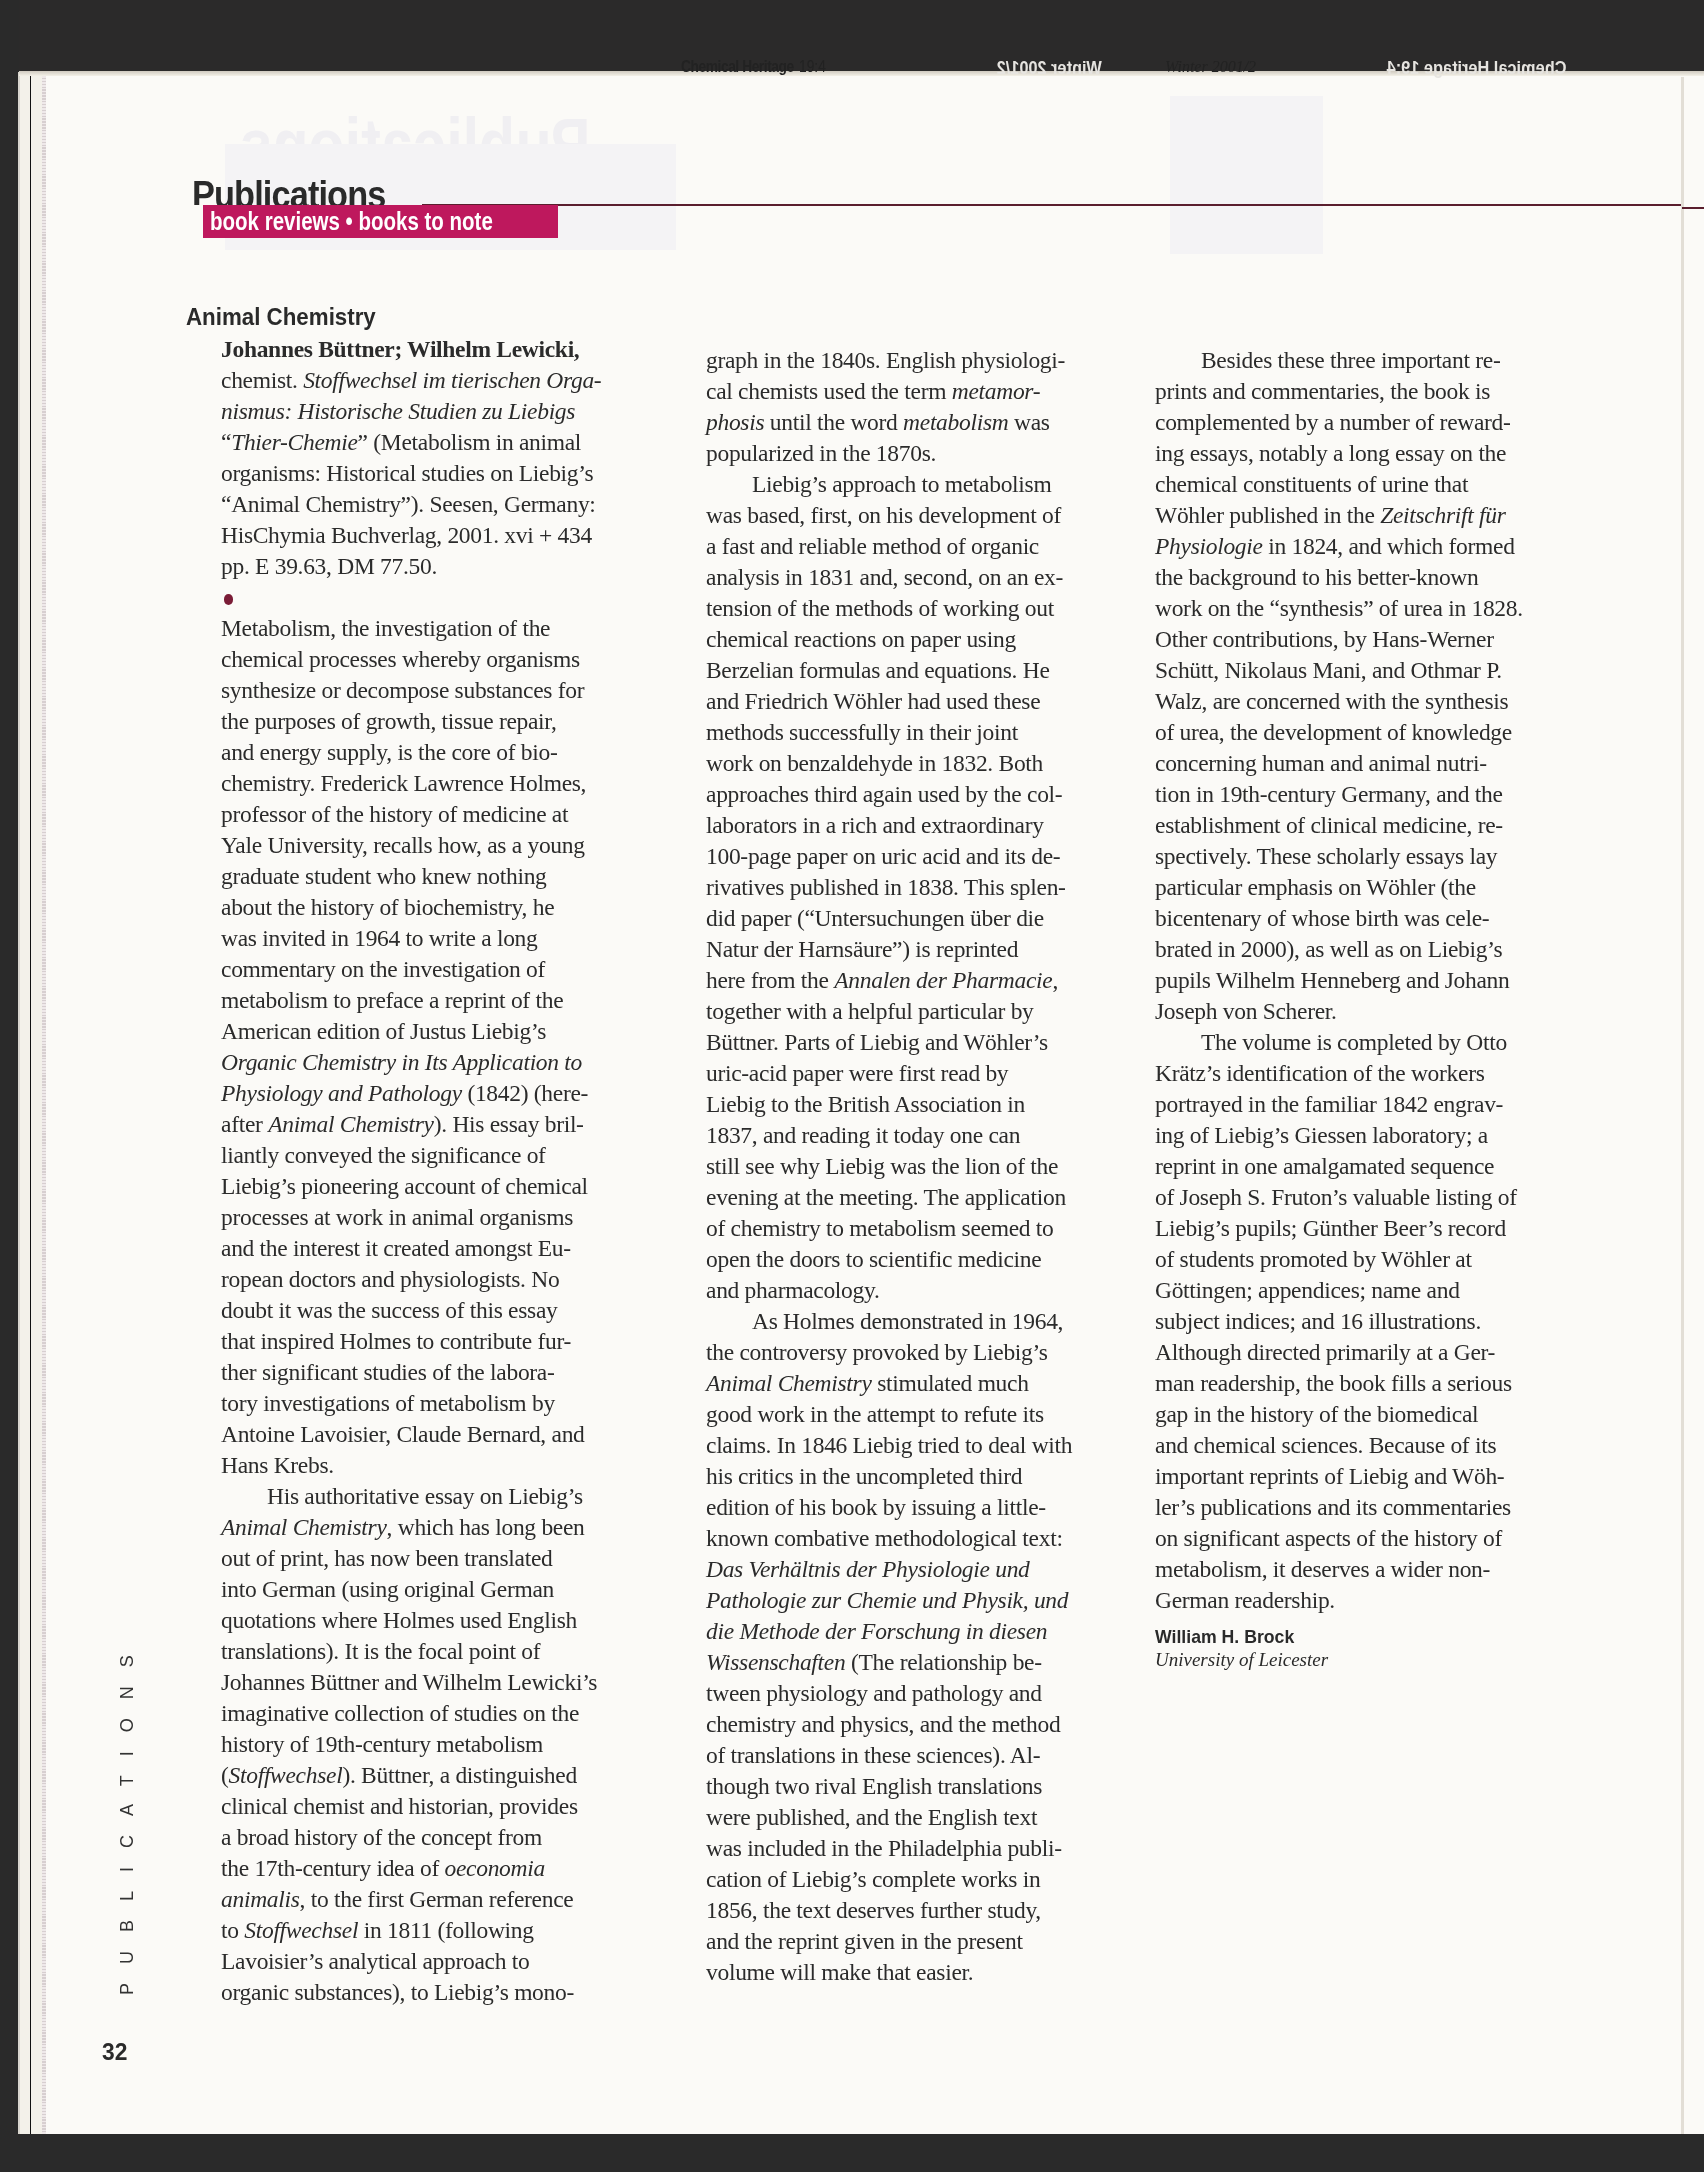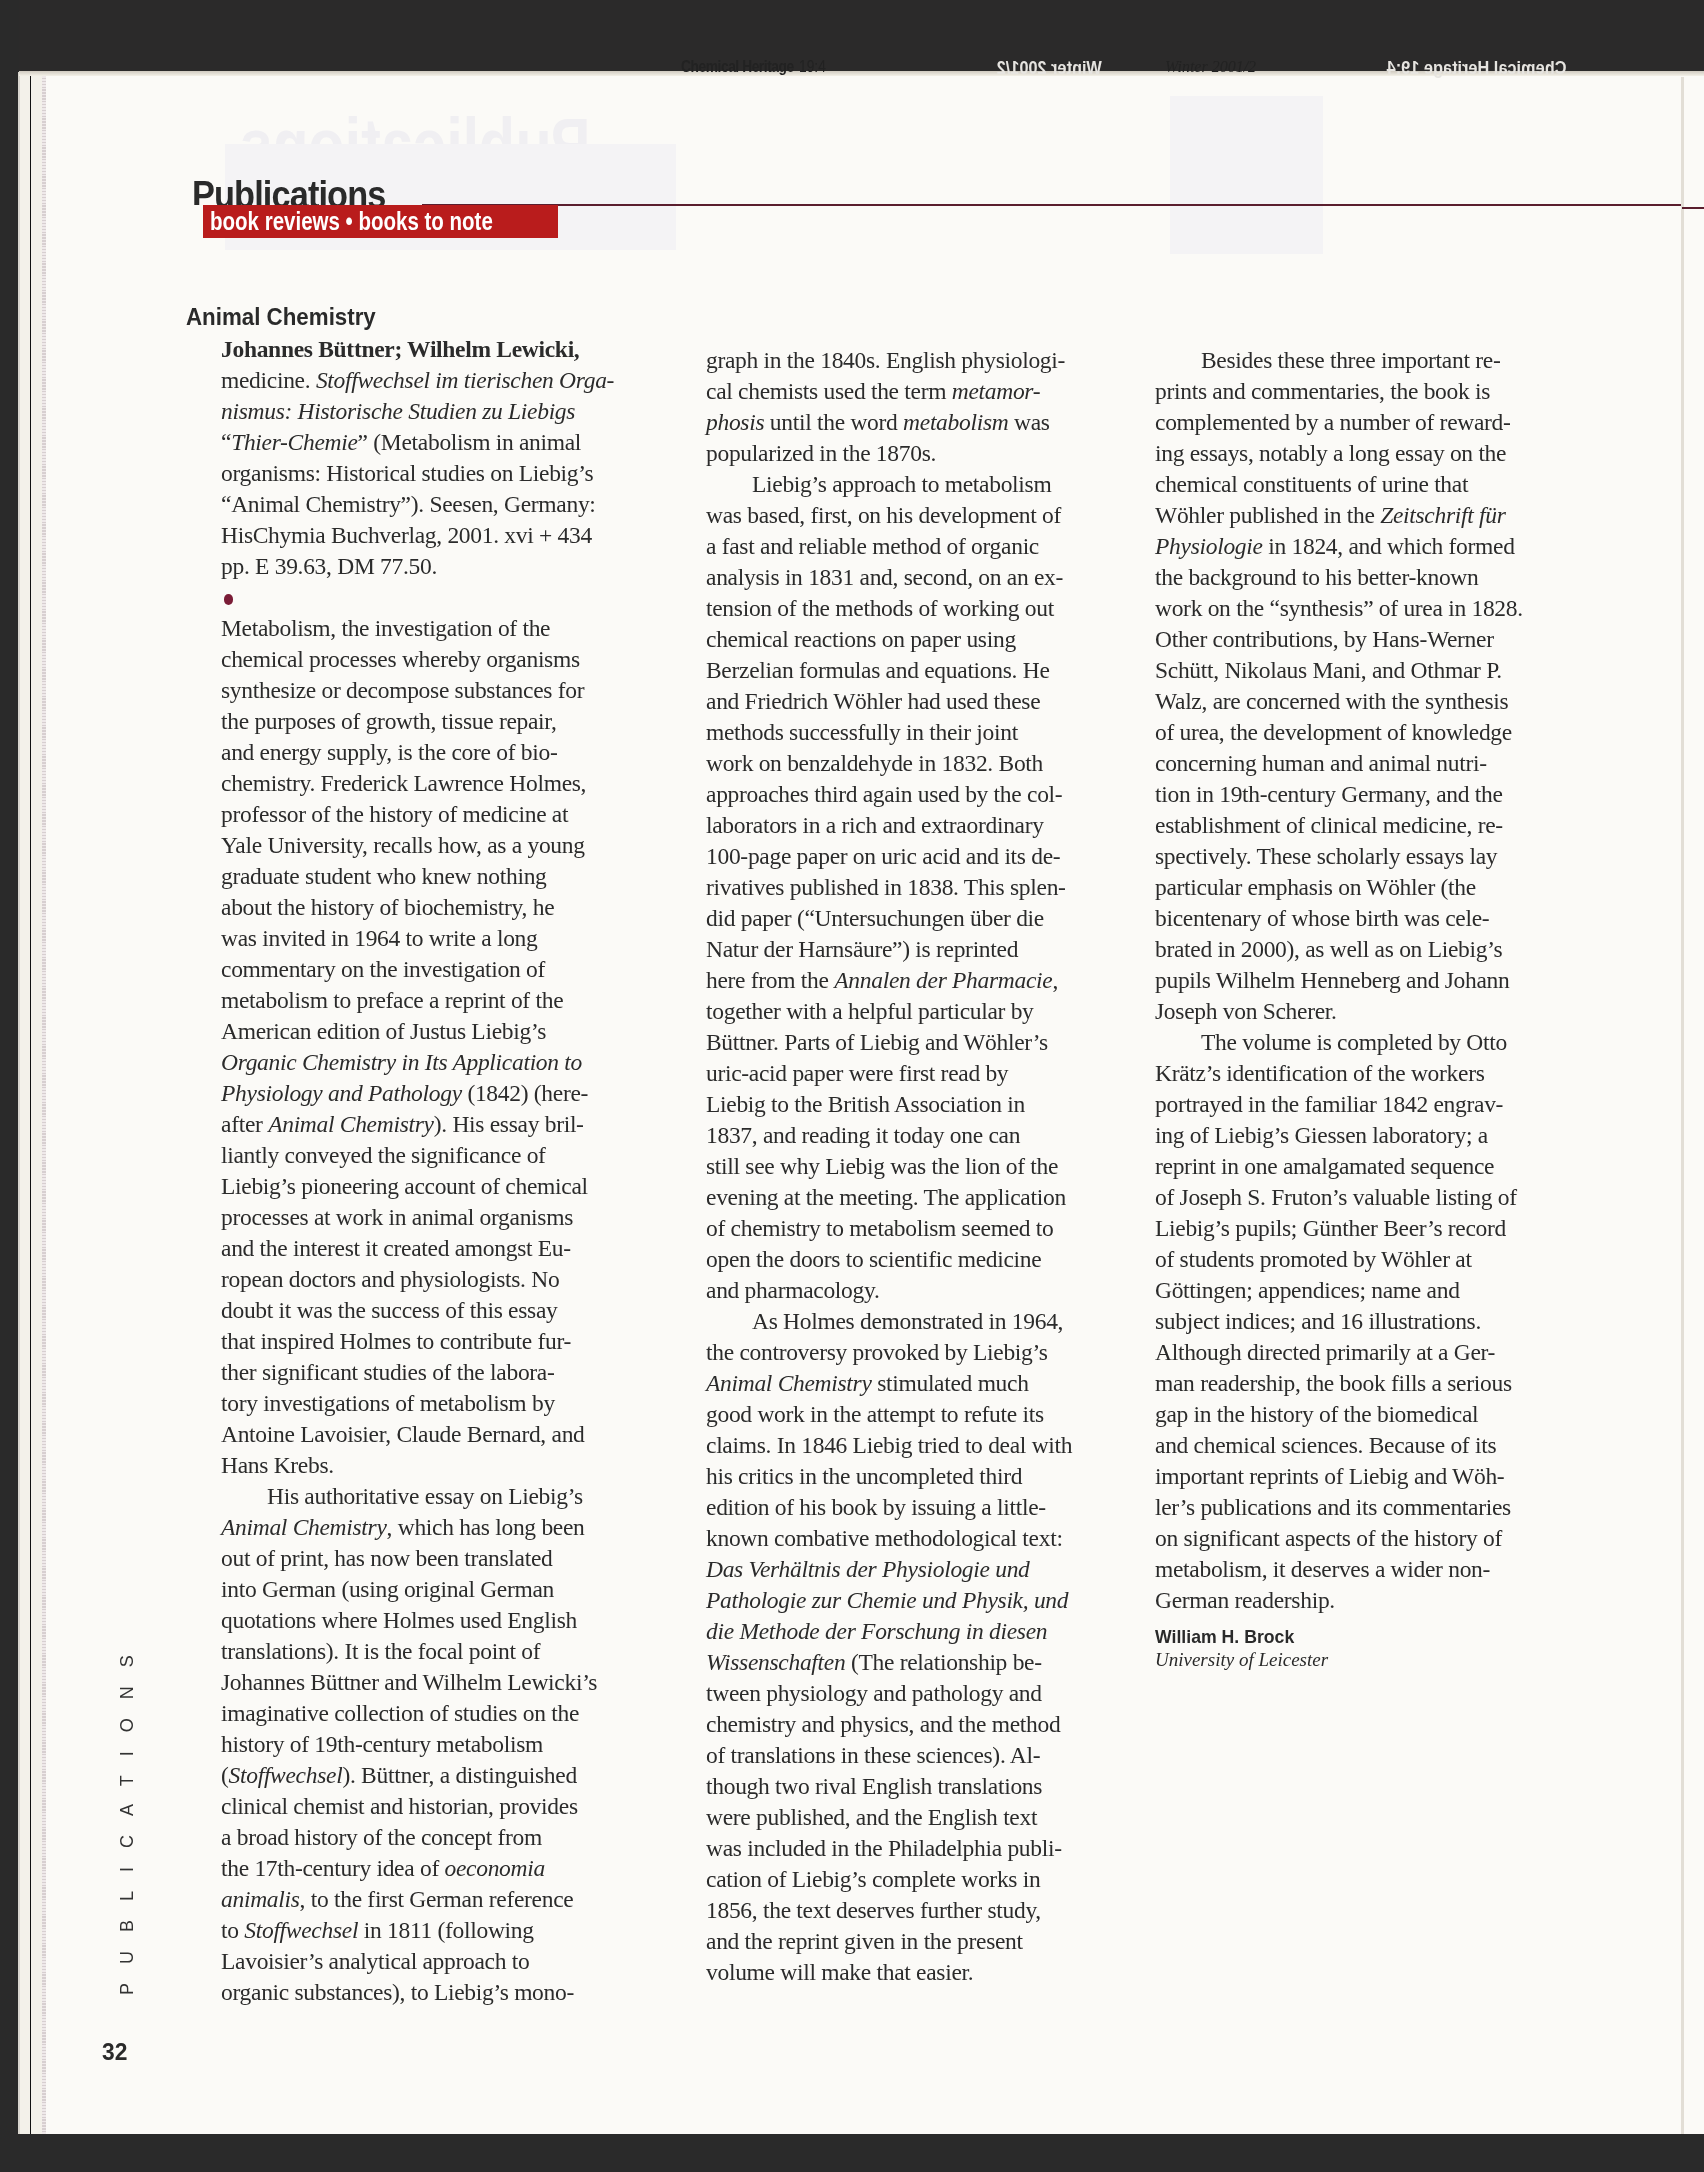--- a/index.html
+++ b/index.html
@@ -64,21 +64,21 @@
     height: 30px; overflow: hidden;
   }
   .header-rule {
     position: absolute; left: 422px; top: 204px; width: 1259px; height: 2.4px; background: #5a1e2e;
   }
   .header-rule-right {
     position: absolute; left: 1682px; top: 207px; width: 22.5px; height: 2.4px; background: #5a1e2e;
   }
   .banner {
     position: absolute; left: 203px; top: 205px; height: 33px; padding: 0 10.6px 0 6.7px;
-    background: #b91c1c; color: #ffffff; font-family: "Liberation Sans", sans-serif; font-weight: bold;
+    background: #be185d; color: #ffffff; font-family: "Liberation Sans", sans-serif; font-weight: bold;
     font-size: 25px; line-height: 33px; white-space: nowrap;
   }
   .banner span.inner { display: inline-block; transform: scaleX(.82); transform-origin: left; }
   .banner-width { width: 355px; overflow: hidden; box-sizing: border-box; }
 
   
   .col {
     position: absolute; top: 0; width: 432px; font-size: 23.5px; line-height: 31px; color: #2b2b2b;
     font-family: "Liberation Serif", "DejaVu Serif", serif;
   }
@@ -141,21 +141,21 @@
 <div class="header-rule"></div>
 <div class="header-rule-right"></div>
 <div class="banner banner-width">
   <span class="inner">book reviews • books to note</span>
 </div>
 
 <div class="review-title">Animal Chemistry</div>
 
 <div class="col col1">
     <span class="ln" style="margin-top: 17px;"><span class="bib-bold">Johannes Büttner; Wilhelm Lewicki,</span></span>
-    <span class="ln"><span>medicine. </span><i>Stoffwechsel im tierischen Orga-</i></span>
+    <span class="ln"><span>chemist. </span><i>Stoffwechsel im tierischen Orga-</i></span>
     <span class="ln"><i>nismus: Historische Studien zu Liebigs</i></span>
     <span class="ln"><span>“</span><i>Thier-Chemie</i><span>” (Metabolism in animal</span></span>
     <span class="ln"><span>organisms: Historical studies on Liebig’s</span></span>
     <span class="ln"><span>“Animal Chemistry”). Seesen, Germany:</span></span>
     <span class="ln"><span>HisChymia Buchverlag, 2001. xvi + 434</span></span>
     <span class="ln"><span>pp. E 39.63, DM 77.50.</span></span>
     <span class="ln"><span class="bullet"></span></span>
     <span class="ln"><span>Metabolism, the investigation of the</span></span>
     <span class="ln"><span>chemical processes whereby organisms</span></span>
     <span class="ln"><span>synthesize or decompose substances for</span></span>

